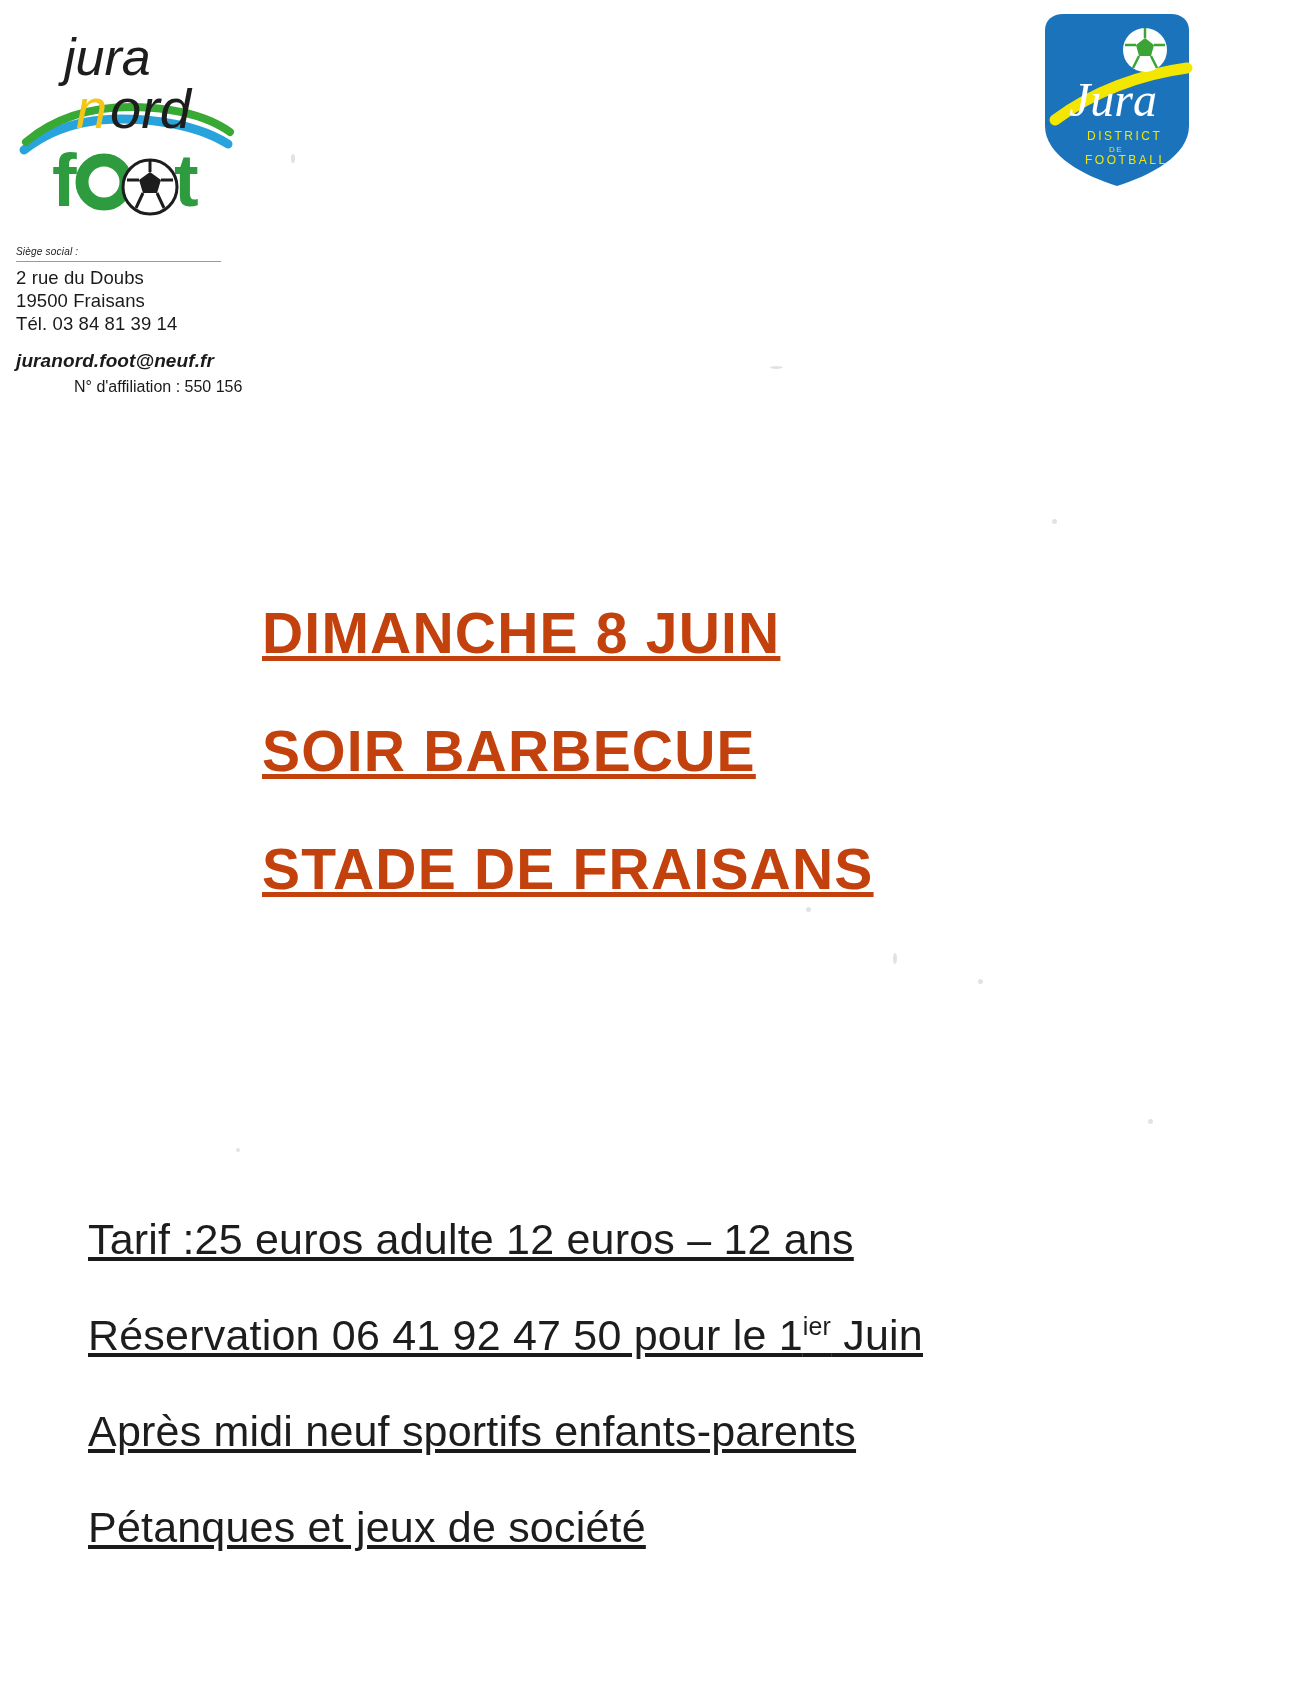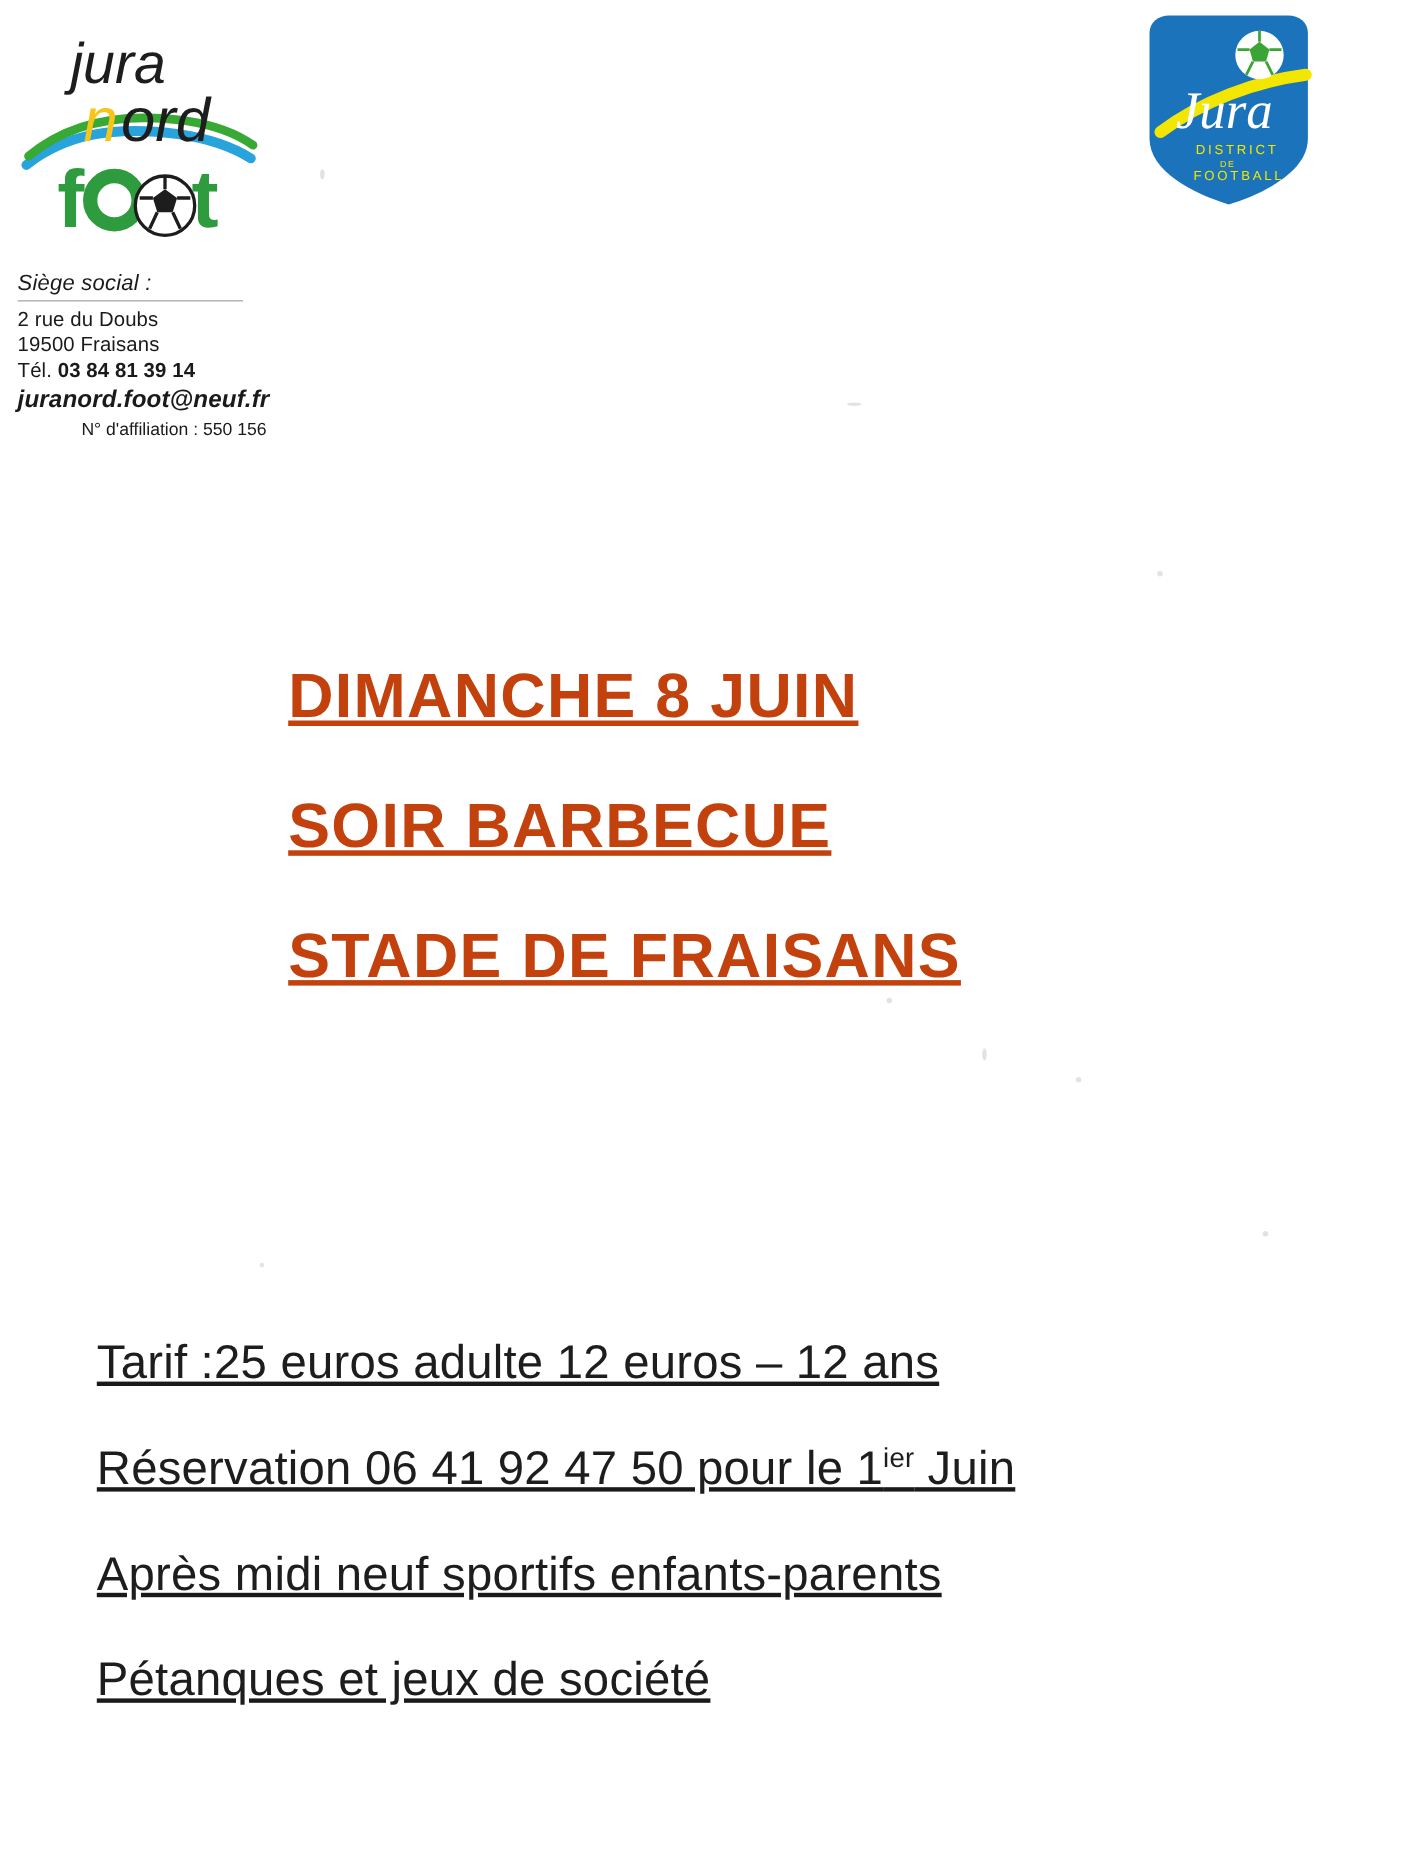--- a/index.html
+++ b/index.html
@@ -39,41 +39,41 @@
   
   #address-block {
     position: absolute;
     left: 16px;
     top: 246px;
     width: 250px;
     line-height: 1.26;
   }
   #address-block .siege {
     font-style: italic;
-    font-size: 20px;
+    font-size: 10px;
     letter-spacing: .2px;
     margin-bottom: 2px;
   }
   #address-block .rule {
     width: 205px;
     height: 1px;
     background: #9a9a9a;
     margin: 1px 0 4px 0;
   }
   #address-block .line {
     font-size: 18.5px;
     letter-spacing: .1px;
   }
-  #address-block .line .bold { font-weight: bold; }
+  #address-block .line .bold { font-weight: normal; }
   #address-block .email {
-    font-size: 22px;
+    font-size: 19px;
     font-weight: bold;
     font-style: italic;
     letter-spacing: .1px;
-    margin-top: 1px;
+    margin-top: 14px;
   }
   #address-block .affiliation {
     font-size: 16px;
     margin-top: 4px;
     padding-left: 58px;
     white-space: nowrap;
   }
 
   
   #headline-block {

